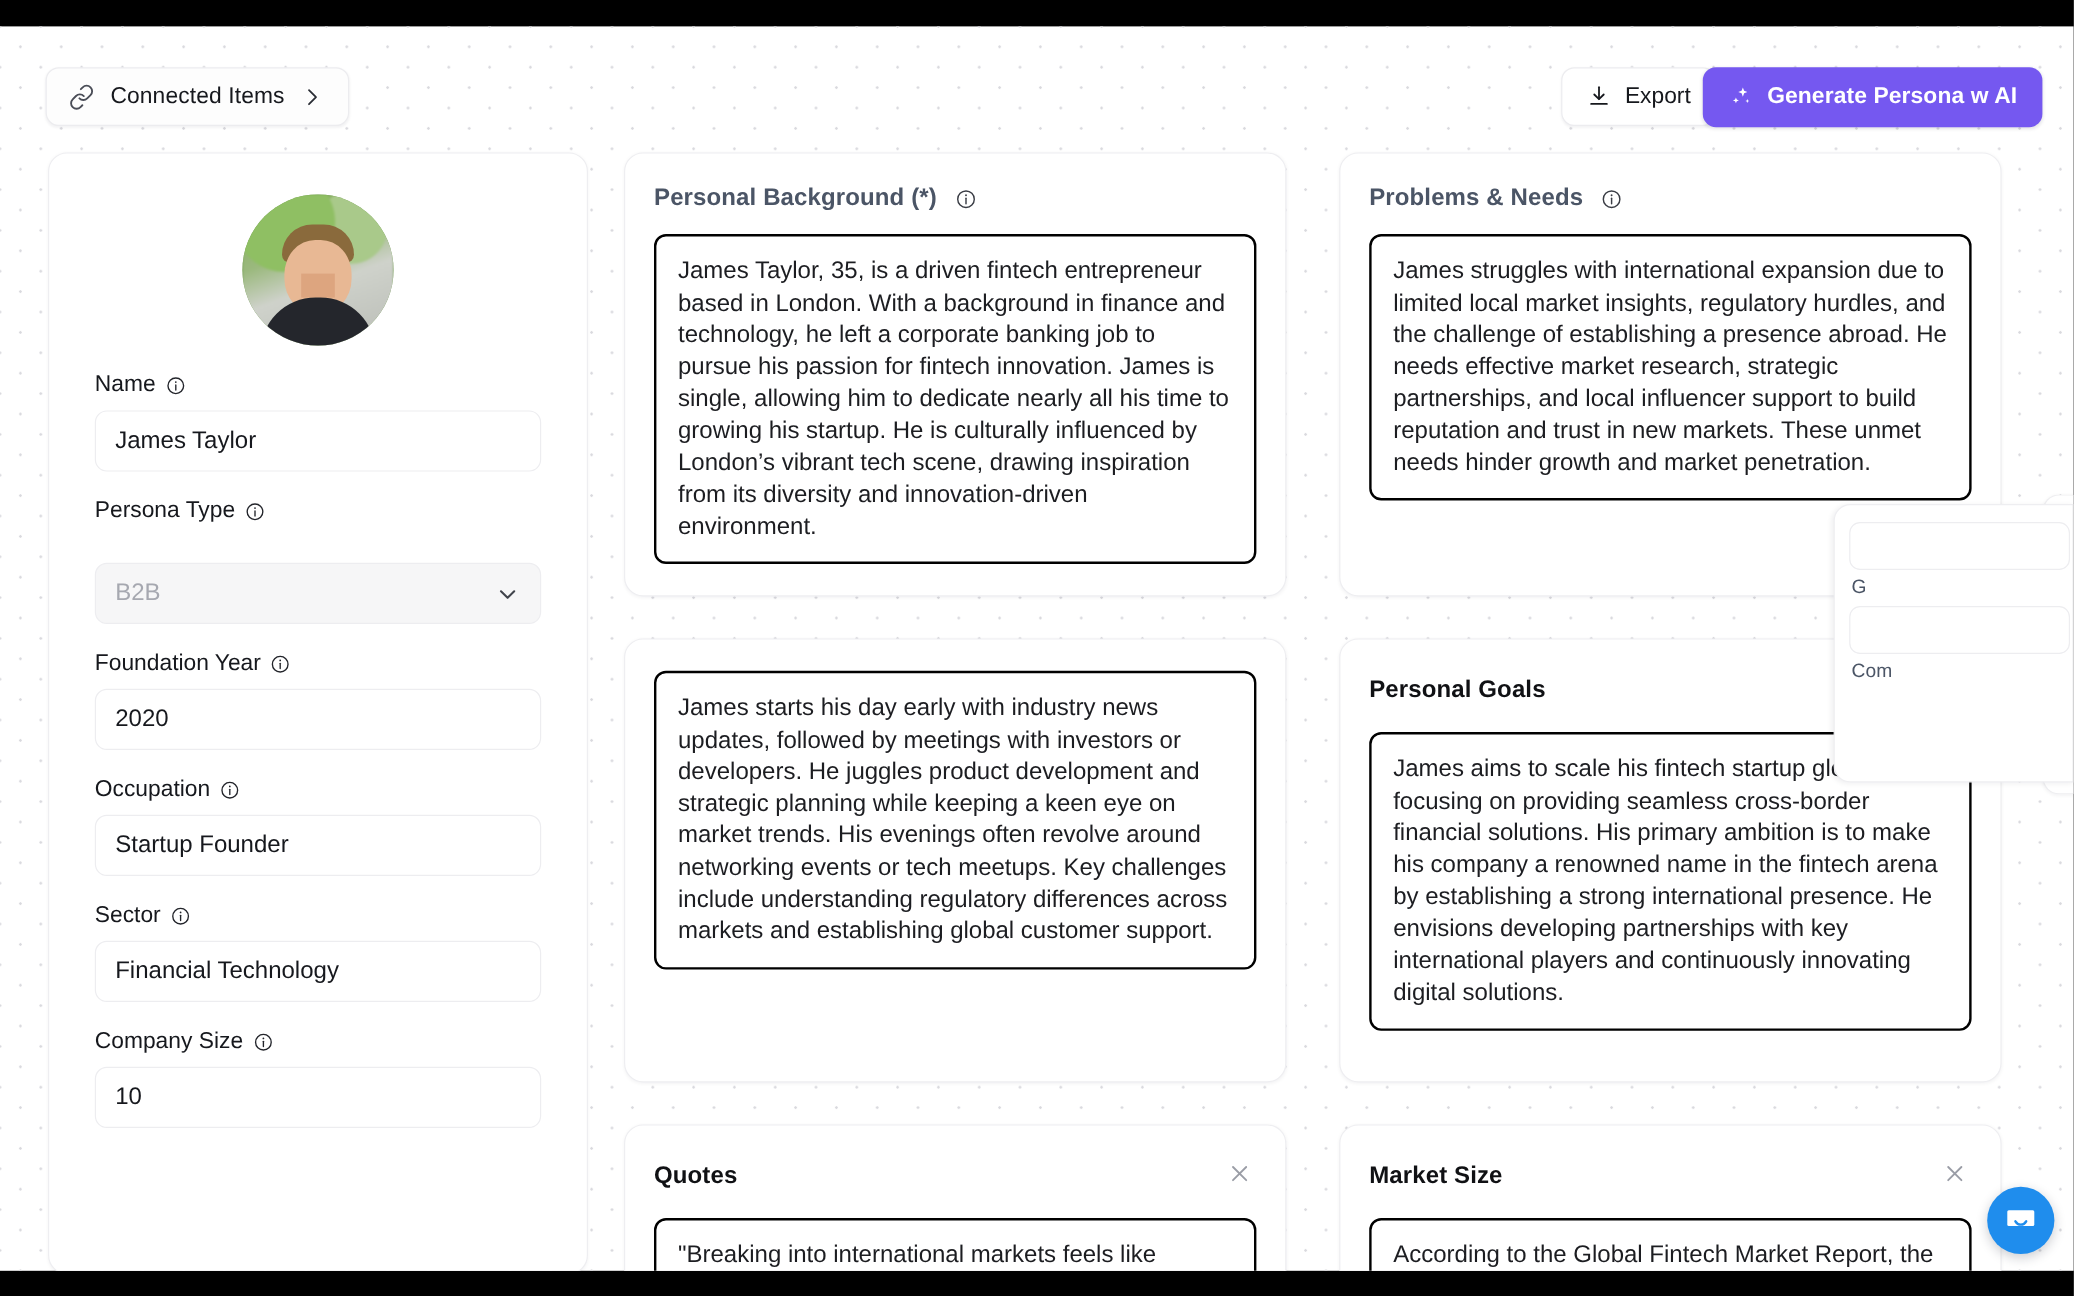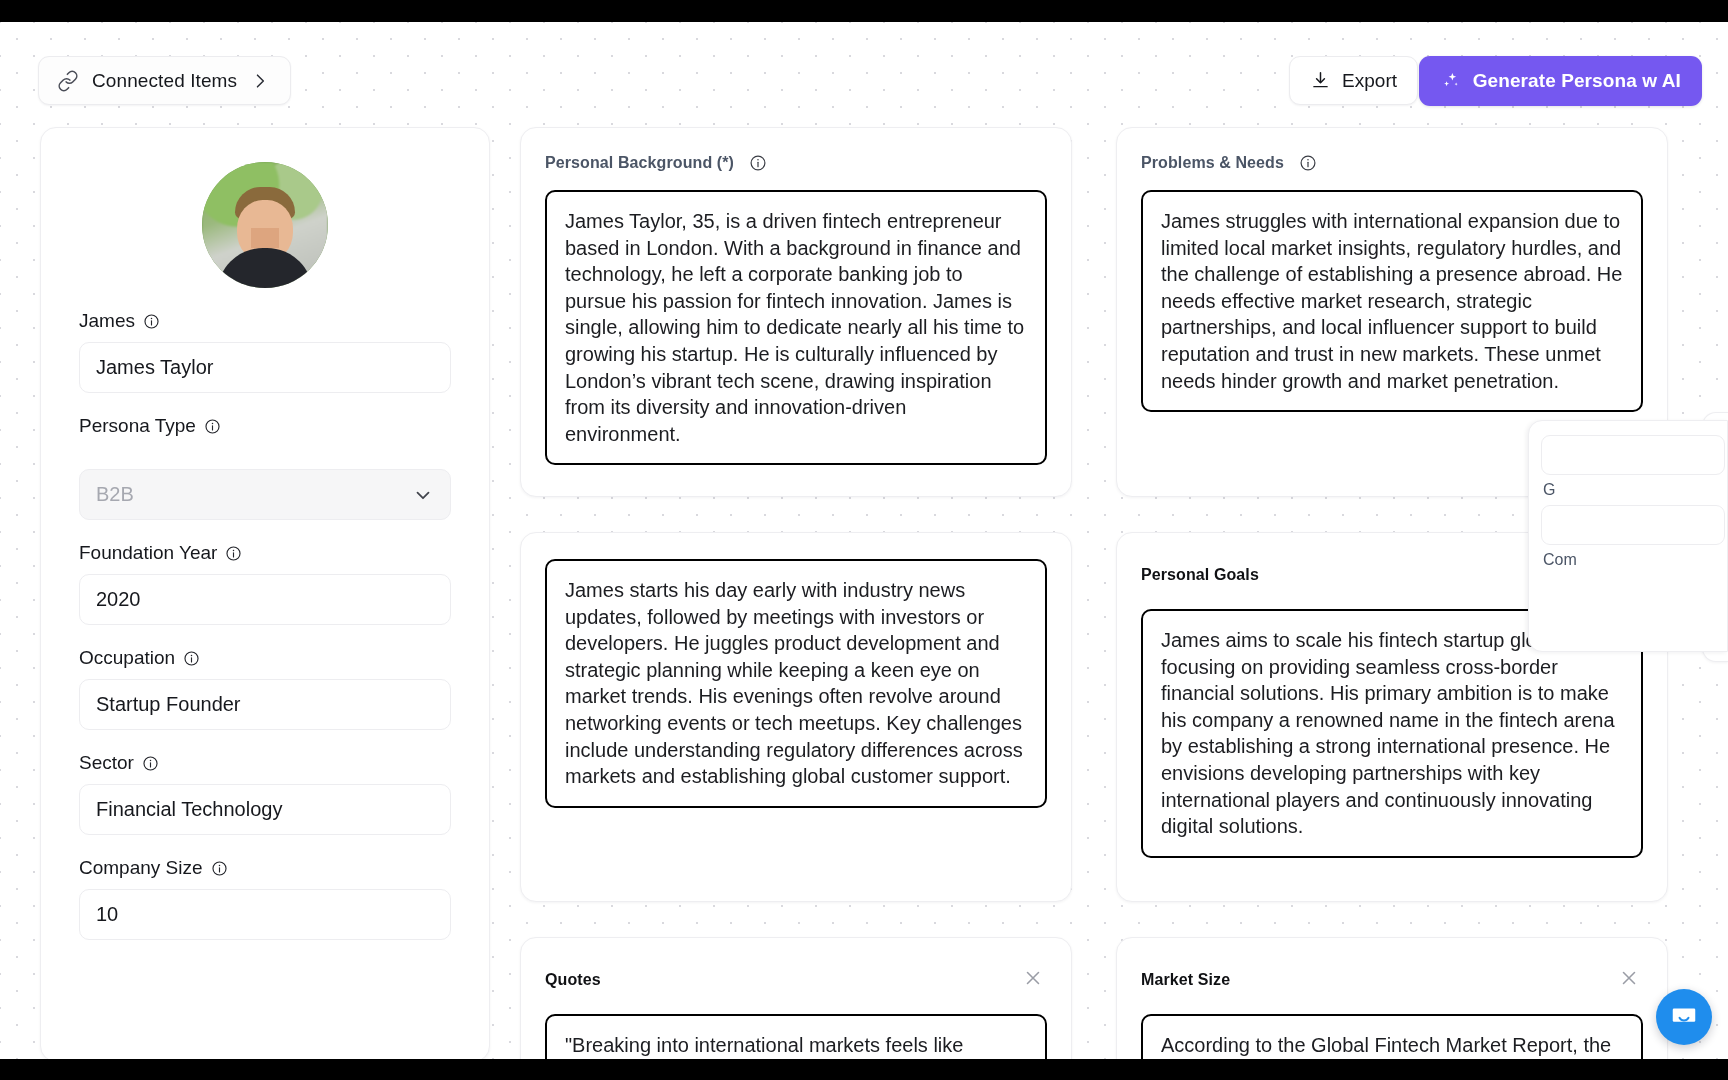--- a/index.html
+++ b/index.html
@@ -31,21 +31,21 @@
     border: 1px solid #ececef;
     border-radius: 11px;
     box-shadow: 0 1px 2px rgba(16,24,40,.05);
     cursor: pointer;
   }
   .connected-btn .label {
     font-size: 19px; color: #16181d; font-weight: 400; letter-spacing: .1px;
   }
   .icon-link svg, .icon-chev svg, .icon-dl svg, .icon-spark svg, .icon-info svg, .icon-x svg, .icon-cdown svg { display:block; }
   .export-btn {
-    position: absolute; right: 310px; top: 34px;
+    position: absolute; right: 298px; top: 34px;
     height: 49px; padding: 0 20px;
     display: flex; align-items: center; gap: 11px;
     background: #ffffff;
     border: 1px solid #ececef;
     border-radius: 11px;
     box-shadow: 0 1px 2px rgba(16,24,40,.05);
     cursor: pointer;
   }
   .export-btn .label { font-size: 19px; color: #16181d; }
   .gen-btn {
@@ -120,21 +120,21 @@
     border-radius: 16px;
     box-shadow: 0 1px 3px rgba(16,24,40,.05);
     padding: 26px 24px 24px 24px;
   }
   .card-head {
     display: flex; align-items: center; justify-content: space-between;
     margin-bottom: 18px;
   }
   .card-title {
     display: flex; align-items: center; gap: 15px;
-    font-size: 16px; font-weight: 700; color: #4b5566; letter-spacing: .1px;
+    font-size: 20px; font-weight: 700; color: #4b5566; letter-spacing: .1px;
   }
   .card-title.dark { color: #101114; }
   .card-x { cursor: pointer; padding: 3px; }
   .card-body {
     border: 2px solid #000000; border-radius: 10px;
     padding: 16px 18px;
     font-size: 20px; line-height: 1.33; color: #1c1d21;
     overflow: hidden;
   }
 
@@ -230,21 +230,21 @@
         <div class="bg"></div>
         <div class="hair"></div>
         <div class="face"></div>
         <div class="neck"></div>
         <div class="body"></div>
       </div>
     </div>
 
     <div class="field">
       <div class="field-label">
-        <span>James</span>
+        <span>Name</span>
         <span class="icon-info">
           <svg width="17" height="17" viewBox="0 0 24 24" fill="none" stroke="#23252b" stroke-width="1.6">
             <circle cx="12" cy="12" r="9.2"></circle>
               <path d="M12 11v6" stroke-linecap="round"></path>
               <circle cx="12" cy="7.6" r="1.05" fill="#23252b" stroke="none"></circle>
           </svg>
         </span>
       </div>
       <div class="field-input">
         <span>James Taylor</span>

